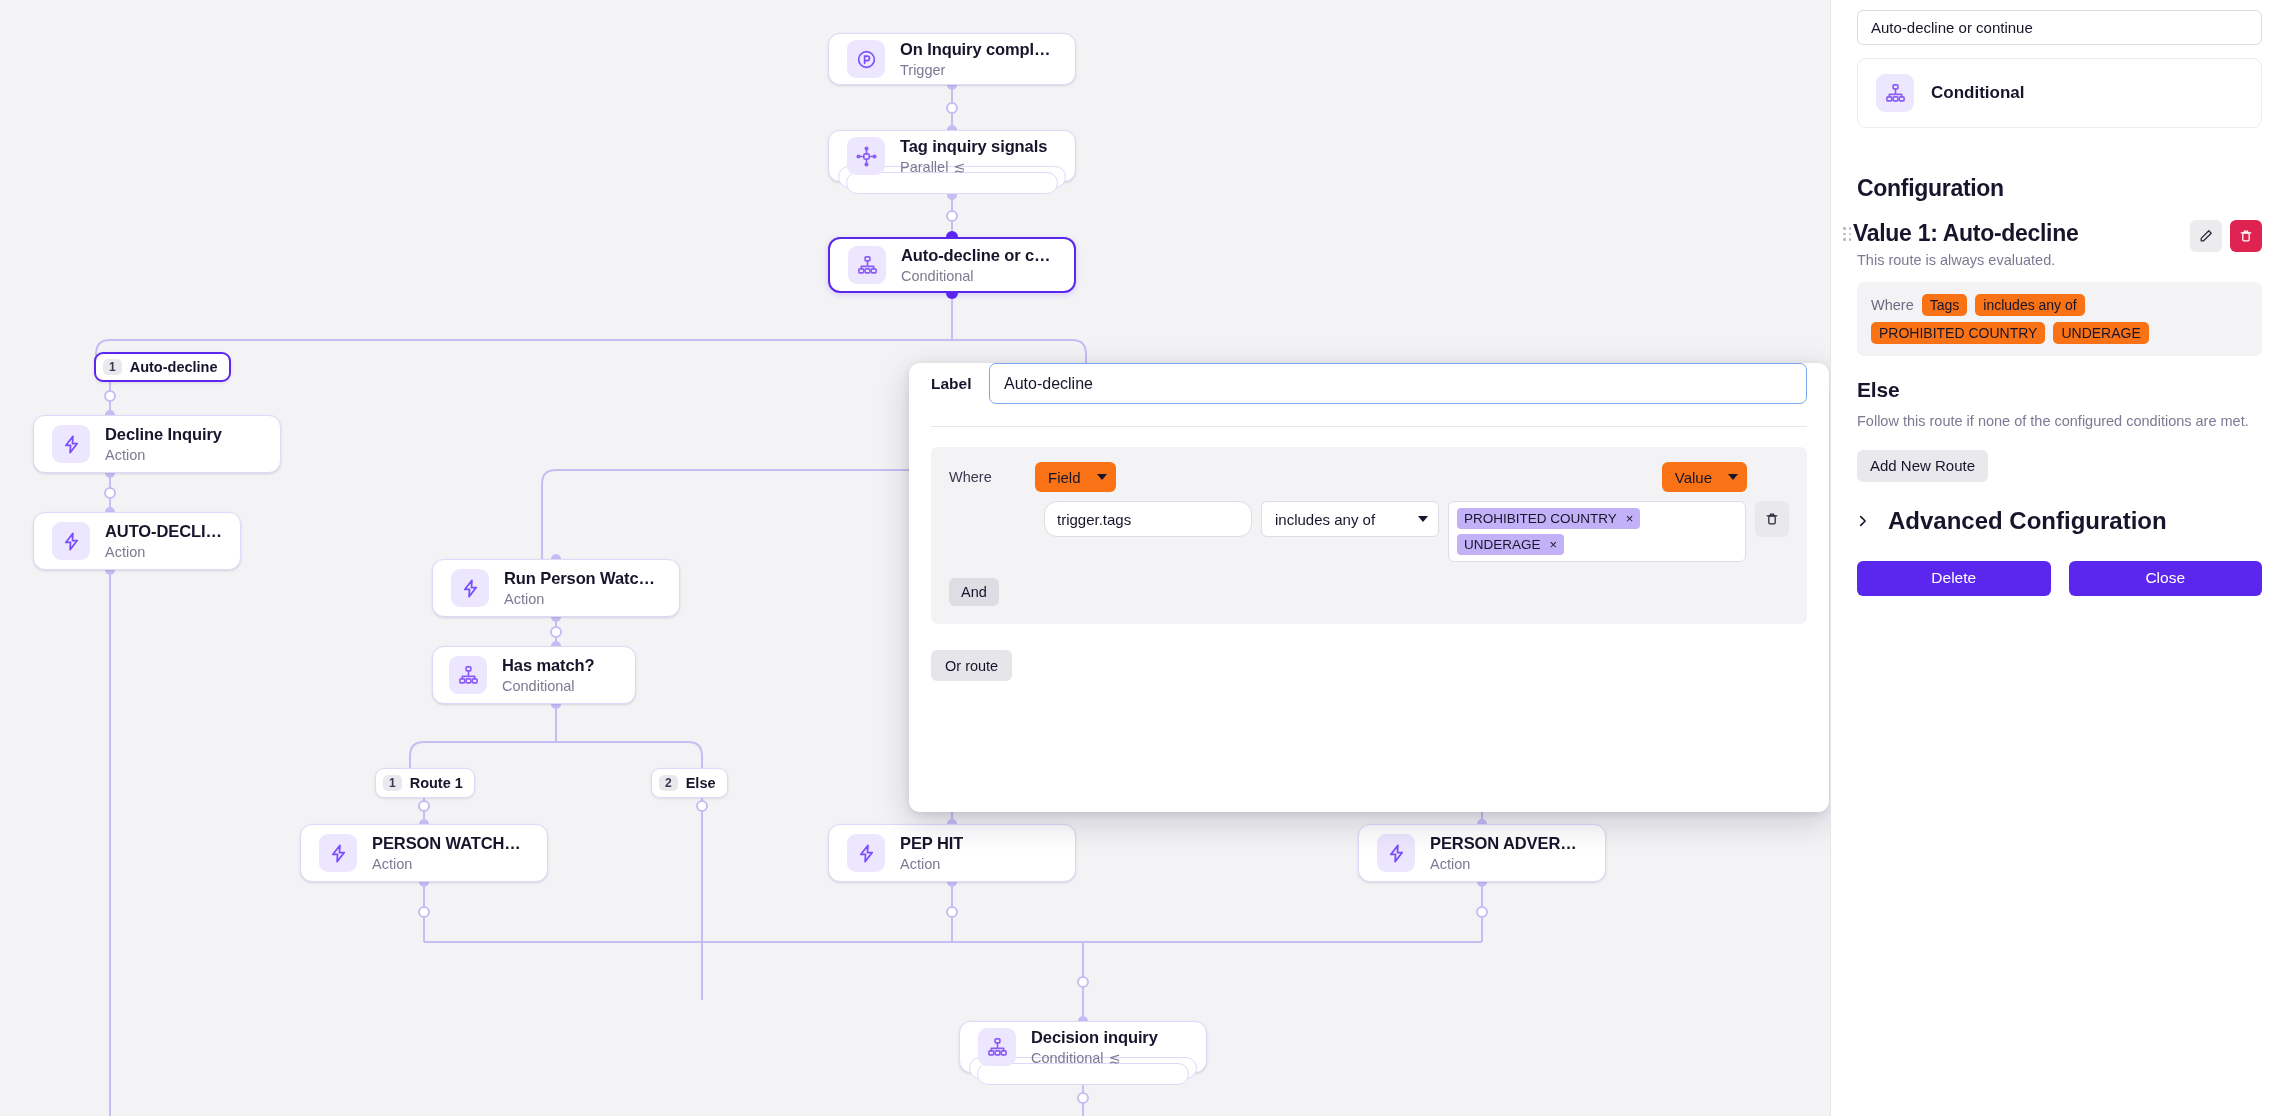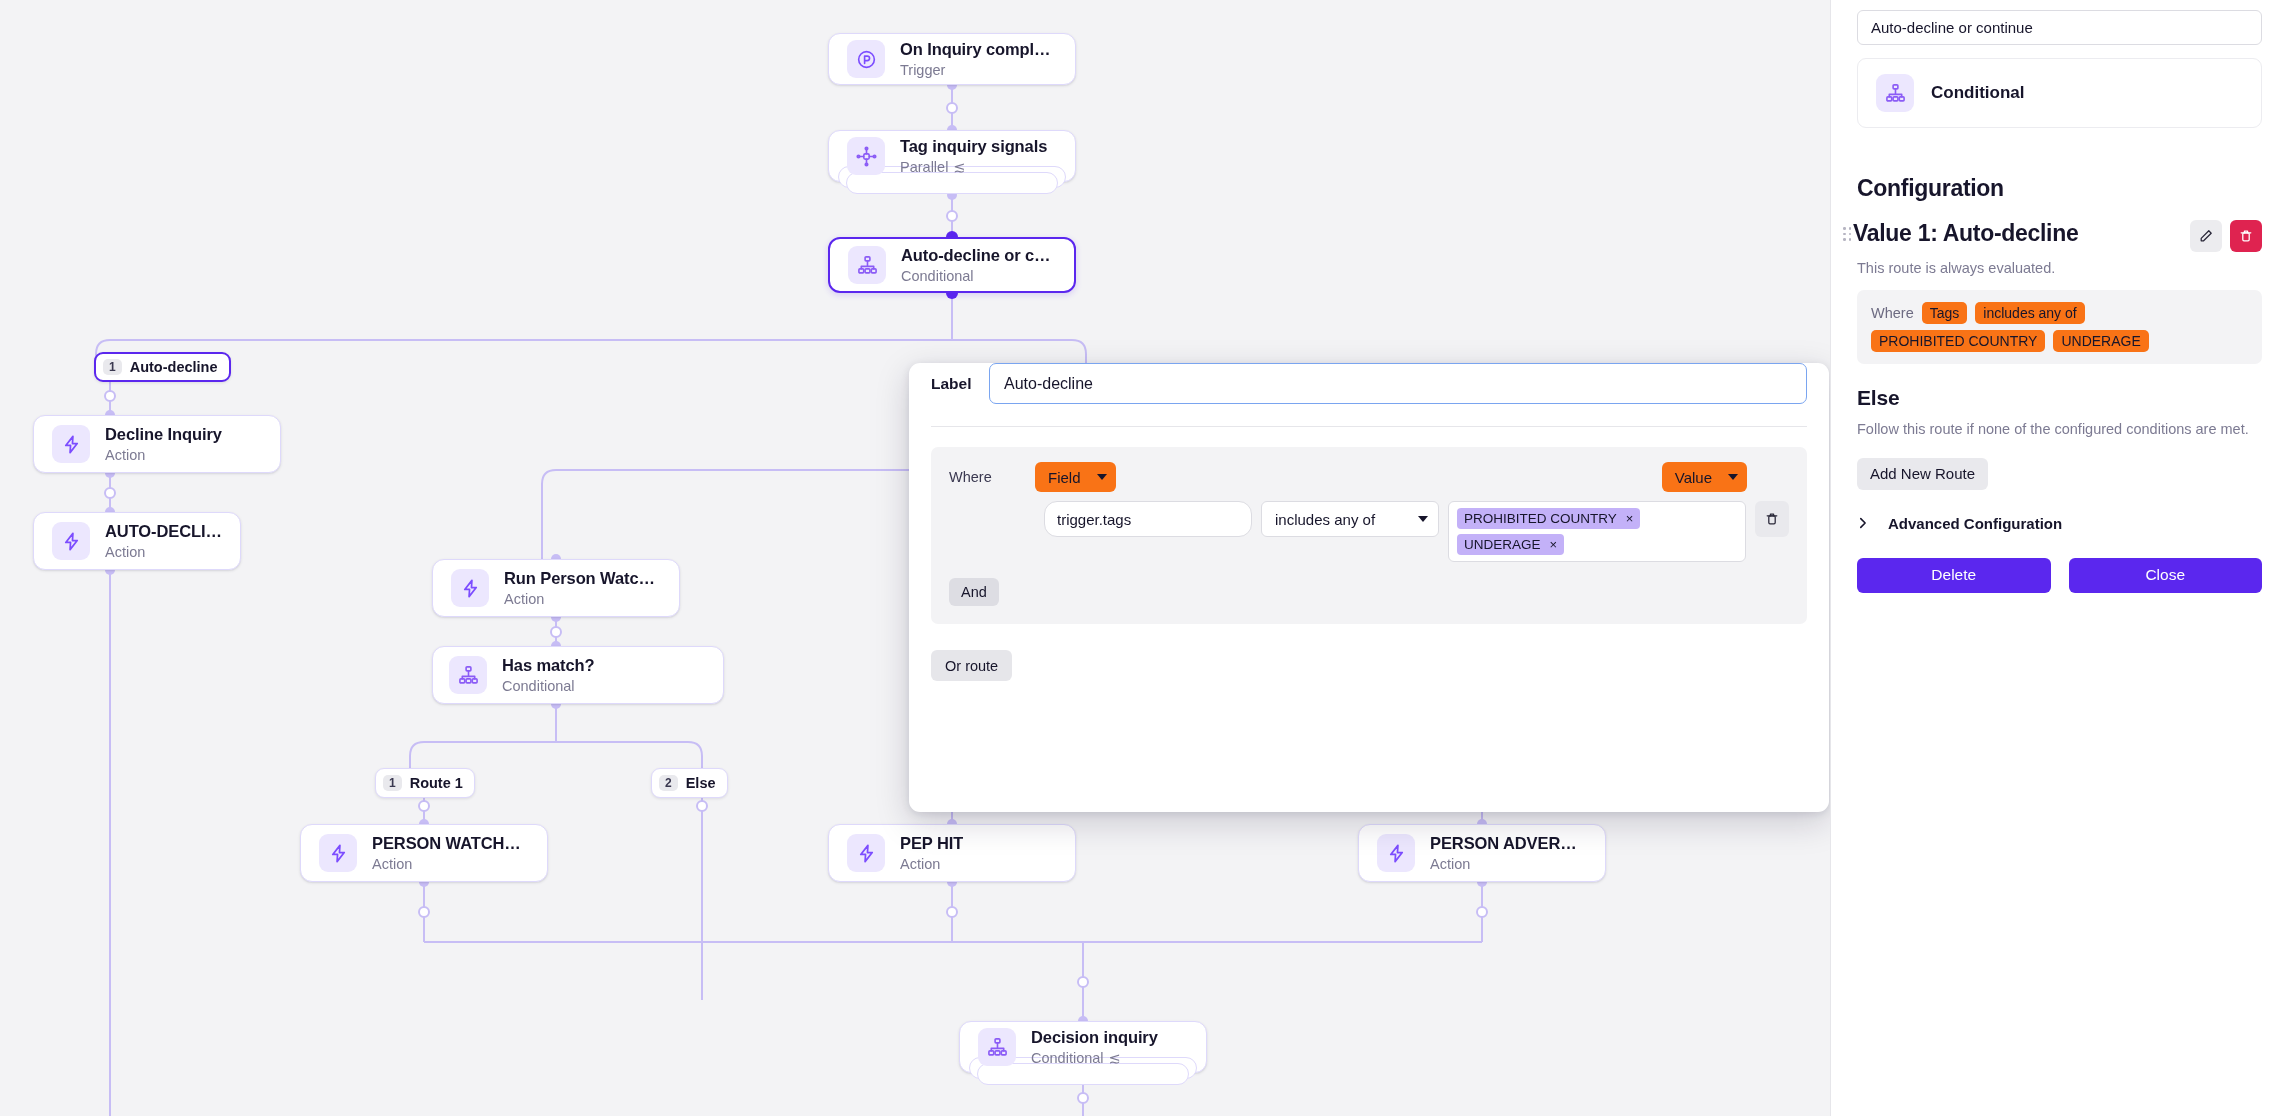--- a/index.html
+++ b/index.html
@@ -164,39 +164,39 @@
   .grip i { display:flex; gap:3px; }
   .grip b { width:2.5px;height:2.5px;border-radius:50%;background:#b6b5c2;display:block;}
   .p-route-title {
     flex: 1; font-size: 23px; font-weight: 700; color: #17152b;
     line-height: 1.18; letter-spacing: -.3px; padding-right: 12px;
   }
   .ico-btn { width: 32px; height: 32px; border-radius: 6px; display: flex;
     align-items: center; justify-content: center; cursor: pointer; flex: 0 0 32px; }
   .ico-btn.edit { background: #ececef; margin-right: 8px; }
   .ico-btn.del { background: #df2350; }
-  .p-note { margin-top: 8px; font-size: 14.5px; color: #7c7a92; }
+  .p-note { font-size: 14.5px; color: #7c7a92; }
   .p-where {
     margin-top: 14px; background: #f3f3f5; border-radius: 7px;
     padding: 12px 14px; display: flex; flex-wrap: wrap; align-items: center; gap: 6px 8px;
   }
   .p-where-lbl { font-size: 14.5px; color: #6d6b82; }
   .p-tag {
     background: #f97316; border-radius: 5px; padding: 3px 8px;
     font-size: 14px; color: #17152b; white-space: nowrap;
   }
   .p-h2 { margin-top: 22px; font-size: 21px; font-weight: 700; color: #17152b; letter-spacing:-.2px;}
   .p-sub { margin-top: 9px; font-size: 14.5px; color: #7c7a92; line-height: 1.42; }
   .p-addroute {
     margin-top: 18px; display: inline-flex; align-items: center;
     background: #e9e9ed; border-radius: 6px; height: 32px; padding: 0 13px;
     font-size: 15px; color: #17152b; cursor: pointer;
   }
   .p-adv { margin-top: 25px; display: flex; align-items: center; gap: 20px; cursor: pointer; }
-  .p-adv-t { font-size: 15px; font-weight: 700; color: #17152b; }
+  .p-adv-t { font-size: 24px; font-weight: 700; color: #17152b; }
   .p-btns { margin-top: 26px; display: flex; gap: 18px; }
   .p-btn {
     flex: 1; height: 35px; background: #5b27ee; color: #fff; border: none;
     border-radius: 6px; font-size: 15.5px; cursor: pointer;
     font-family: "Liberation Sans", sans-serif;
   }
 </style>
 </head>
 <body>
 
@@ -372,21 +372,21 @@
               <path d="M12.5 2.5L5 12h5l-.5 7.5L17 10h-5z"></path>
             </svg>
           </div>
           <div class="node-txt">
             <div class="node-title">Run Person Watchlist R…</div>
             <div class="node-sub">
               <span>Action</span>
             </div>
           </div>
         </div>
-        <div class="node" style="left: 432px; top: 646px; width: 292px; height: 58px; padding-left: 16px;">
+        <div class="node" style="left: 432px; top: 646px; width: 204px; height: 58px; padding-left: 16px;">
           <div class="node-ico">
             <svg width="21" height="21" viewBox="0 0 22 22" fill="none" stroke="#8b5cf6" stroke-width="1.7" stroke-linecap="round" stroke-linejoin="round">
               <rect x="8.5" y="2" width="5" height="4.2" rx="1"></rect>
               <rect x="2" y="14.5" width="5" height="4.2" rx="1"></rect>
               <rect x="8.5" y="14.5" width="5" height="4.2" rx="1"></rect>
               <rect x="15" y="14.5" width="5" height="4.2" rx="1"></rect>
               <path d="M11 6.2v3.6M4.5 14.5v-2.6h13v2.6M11 9.8v2.1"></path>
             </svg>
           </div>
           <div class="node-txt">

